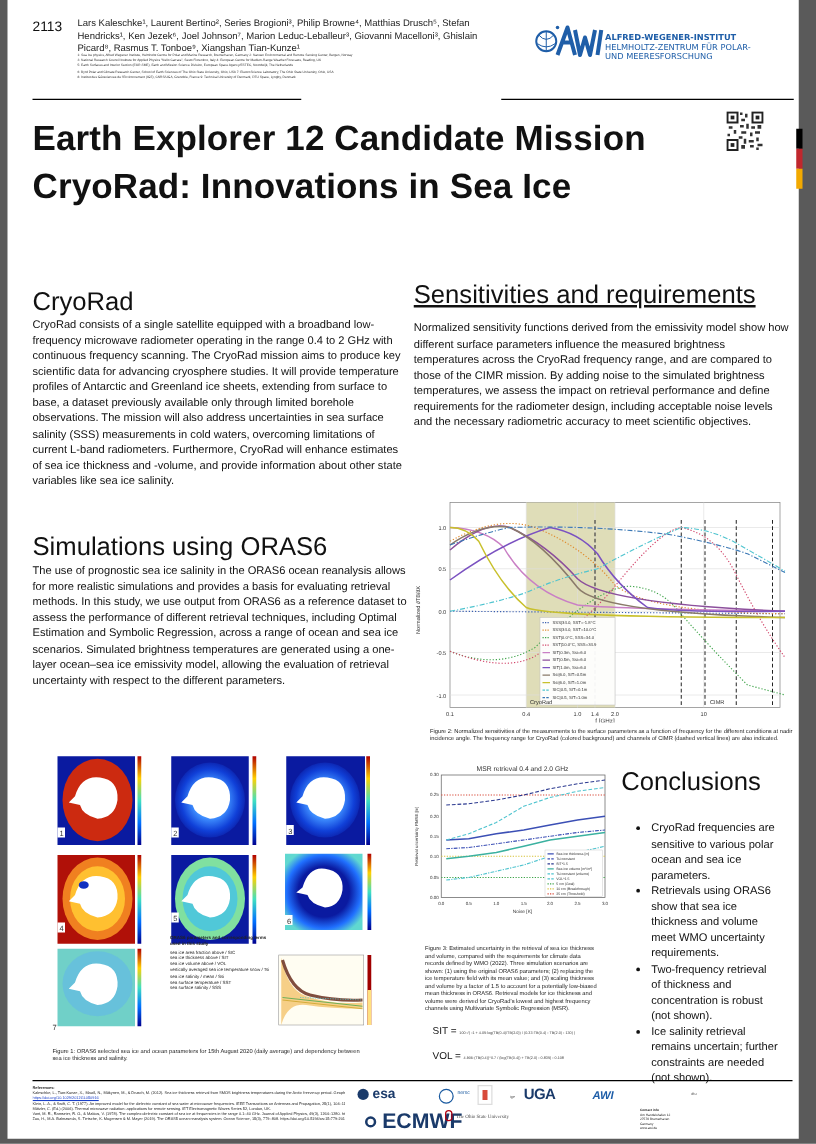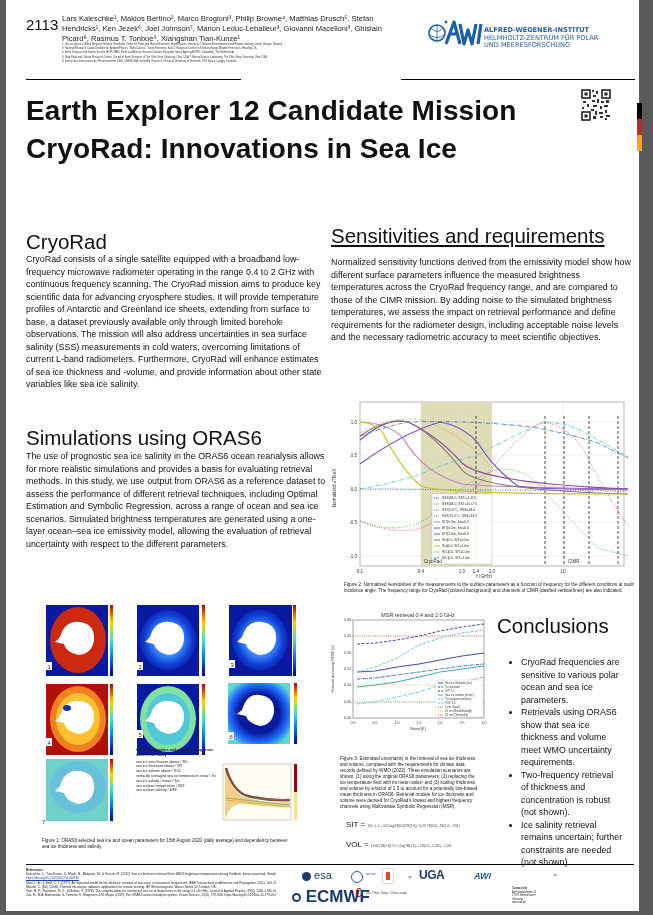--- a/index.html
+++ b/index.html
@@ -1,19 +1,19 @@
 <!DOCTYPE html>
 <html><head>
 <meta charset="utf-8">
 <style>
   html,body{margin:0;padding:0;}
   body{width:653px;height:915px;background:#5a5a5a;position:relative;overflow:hidden;font-family:"Liberation Sans",sans-serif;color:#111;}
   .poster{position:absolute;left:6px;top:0;width:633px;height:911px;background:#fff;}
   .abs{position:absolute;}
-  .num{left:20px;top:16px;font-size:15px;text-align:center;}
+  .num{left:20px;top:16px;font-size:11px;text-align:center;}
   .authors{left:56px;top:14px;width:330px;font-size:7.6px;line-height:10px;color:#222;}
   .affil{left:56px;top:43px;width:330px;font-size:2.6px;line-height:4.2px;color:#333;}
   .hr{height:1px;background:#000;}
   .awi-logo{left:420px;top:14px;width:215px;height:40px;}
   .awi-text{left:478px;top:27px;font-size:6.6px;line-height:7.6px;color:#1f5ea8;font-family:"DejaVu Sans",sans-serif;}
   .awi-text b{font-weight:bold;}
   .title{left:20px;top:92px;width:560px;font-size:28px;font-weight:bold;line-height:38px;letter-spacing:0.1px;}
   .qr{left:575px;top:89px;width:30px;height:32px;}
   .flag{left:637px;top:103px;width:5px;height:48px;}
   .h2{font-size:20.5px;font-weight:normal;line-height:24px;}
@@ -26,21 +26,21 @@
   .refs{left:20px;top:868px;width:610px;}
   .ref-line{font-size:3.1px;line-height:4.2px;color:#222;white-space:nowrap;overflow:hidden;}
   .logos{left:272px;top:867px;width:340px;height:40px;}
 </style>
 </head>
 <body>
 
 <div class="poster">
 
   <div class="abs num">2113</div>
-  <div class="abs authors">Lars Kaleschke¹, Makios Bertino², Marco Brogioni³, Philip Browne⁴, Matthias Drusch⁵, Stefan Hendricks¹, Ken Jezek⁶, Joel Johnson⁷, Marion Leduc-Leballeur³, Giovanni Macelloni³, Ghislain Picard⁸, Rasmus T. Tonboe⁹, Xiangshan Tian-Kunze¹</div>
+  <div class="abs authors">Lars Kaleschke¹, Laurent Bertino², Series Brogioni³, Philip Browne⁴, Matthias Drusch⁵, Stefan Hendricks¹, Ken Jezek⁶, Joel Johnson⁷, Marion Leduc-Leballeur³, Giovanni Macelloni³, Ghislain Picard⁸, Rasmus T. Tonboe⁹, Xiangshan Tian-Kunze¹</div>
   <div class="abs affil">
     <div>1: Sea Ice physics, Alfred Wegener Institute, Helmholtz Centre for Polar and Marine Research, Bremerhaven, Germany   2: Nansen Environmental and Remote Sensing Center, Bergen, Norway</div>
     <div>3: National Research Council Institute for Applied Physics "Nello Carrara", Sesto Fiorentino, Italy   4: European Centre for Medium-Range Weather Forecasts, Reading, UK</div>
     <div>5: Earth Surfaces and Interior Section (EOP-SME), Earth and Mission Science Division, European Space Agency/ESTEC, Noordwijk, The Netherlands</div>
     <div>6: Byrd Polar and Climate Research Center, School of Earth Sciences of The Ohio State University, Ohio, USA   7: ElectroScience Laboratory, The Ohio State University, Ohio, USA</div>
     <div>8: Institut des Géosciences de l'Environnement (IGE), CNRS/UGA, Grenoble, France   9: Technical University of Denmark, DTU Space, Lyngby, Denmark</div>
   </div>
 
   <svg class="abs awi-logo" viewBox="0 0 215 40">
     <circle cx="11" cy="19" r="8" fill="none" stroke="#1f5ea8" stroke-width="1.6"></circle>
@@ -372,21 +372,21 @@
     <div class="ref-line" style="font-weight:bold;">References:</div>
     <div class="ref-line">Kaleschke, L., Tian-Kunze, X., Maaß, N., Mäkynen, M., &amp; Drusch, M. (2012). Sea ice thickness retrieval from SMOS brightness temperatures during the Arctic freeze-up period. Geophysical Research Letters, 39(5), L05501.</div>
     <div class="ref-line" style="color:#1a3fc8;text-decoration:underline;">https://doi.org/10.1029/2012GL050916</div>
     <div class="ref-line">Klein, L. A., &amp; Swift, C. T. (1977). An improved model for the dielectric constant of sea water at microwave frequencies. IEEE Transactions on Antennas and Propagation, 25(1), 104–111. https://doi.org/10.1109/TAP.1977.1141539</div>
     <div class="ref-line">Mätzler, C. (Ed.) (2006). Thermal microwave radiation: applications for remote sensing. IET Electromagnetic Waves Series 52, London, UK.</div>
     <div class="ref-line">Vant, M. R., Ramseier, R. O., &amp; Makios, V. (1978). The complex-dielectric constant of sea ice at frequencies in the range 0.1–40 GHz. Journal of Applied Physics, 49(3), 1264–1280. https://doi.org/10.1063/1.325018</div>
     <div class="ref-line">Zuo, H., M.A. Balmaseda, S. Tietsche, K. Mogensen &amp; M. Mayer (2019). The ORAS5 ocean reanalysis system. Ocean Science, 15(3), 779–808. https://doi.org/10.5194/os-15-779-2019</div>
   </div>
 
   <div class="abs logos">
-    <div class="abs" style="left:24px;top:2px;font-size:11px;font-weight:normal;color:#1a3a6a;">
+    <div class="abs" style="left:8px;top:2px;font-size:11px;font-weight:bold;color:#1a3a6a;">
       <span style="display:inline-block;width:9px;height:9px;border-radius:50%;background:#1a3a6a;vertical-align:middle;"></span>
       <span>esa</span>
     </div>
     <div class="abs" style="left:73px;top:4px;width:10px;height:10px;border-radius:50%;border:1.4px solid #1a5aa0;"></div>
     <div class="abs" style="left:88px;top:4px;font-size:4px;color:#1a5aa0;">nersc</div>
     <div class="abs" style="left:104px;top:1px;width:10px;height:14px;border:0.6px solid #ddd;">
       <div style="margin:3px auto;width:4px;height:8px;background:#d84a3a;"></div>
     </div>
     <div class="abs" style="left:130px;top:8px;font-size:3px;color:#555;">ige</div>
     <div class="abs" style="left:141px;top:1px;font-size:12px;font-weight:bold;color:#1a3a6a;letter-spacing:-0.5px;">UGA</div>

